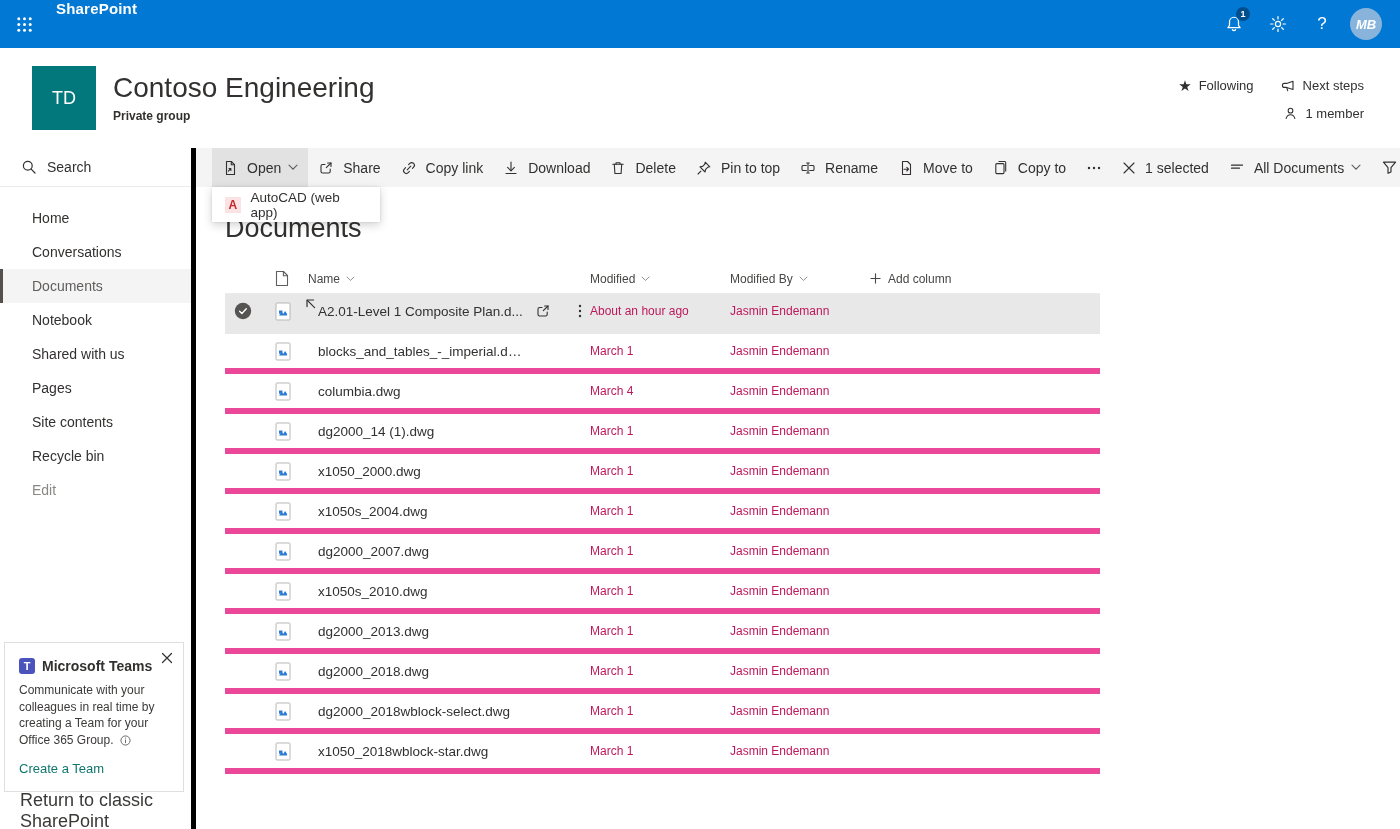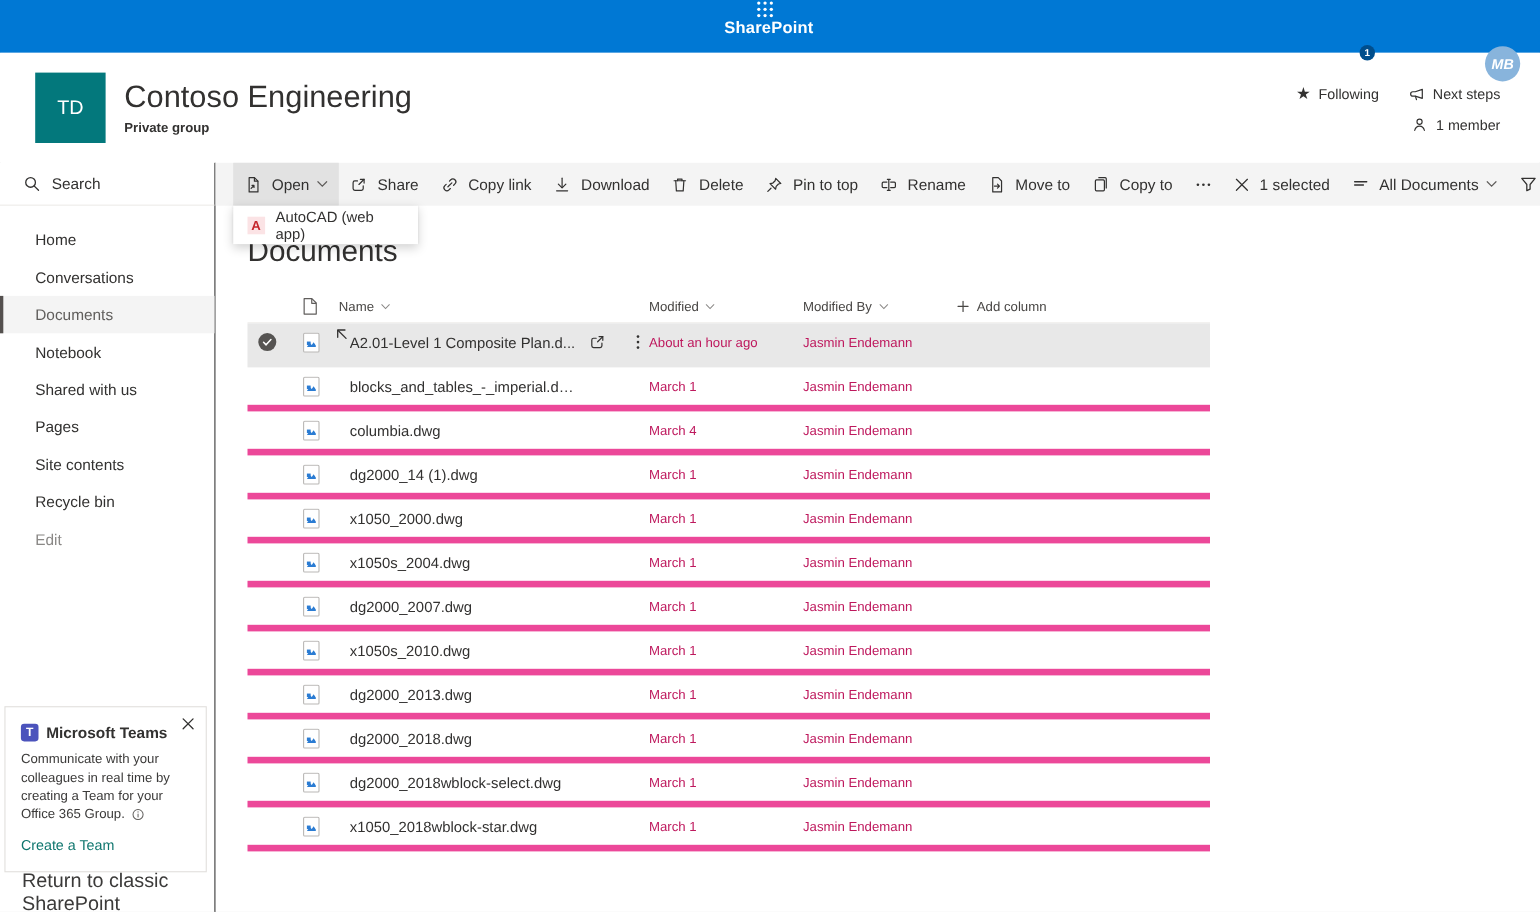--- a/index.html
+++ b/index.html
@@ -6,21 +6,21 @@
   html,body { width:1400px; height:829px; }
   body {
     font-family: "Liberation Sans", sans-serif;
     background:#fff; color:#323130; overflow:hidden; position:relative;
     box-shadow: inset 0 0 0 1px #d8d8d8;
   }
   .ic { display:block; flex:none; }
   [data-interactable="true"] { cursor:pointer; }
 
   
-  .topbar { height:48px; background:var(--brand,#0078d4); display:flex; align-items:center; padding:0 10px 0 0;flex-direction:column; }
+  .topbar { height:48px; background:var(--brand,#0078d4); display:flex; padding:0 10px 0 0; }
   .waffle { width:48px; height:48px; display:flex; align-items:center; justify-content:center; }
   .brand { color:#fff; font-size:15px; font-weight:700; margin-left:8px; letter-spacing:.2px; }
   .topbar-right { margin-left:auto; display:flex; align-items:center; }
   .tb-btn { width:44px; height:48px; display:flex; align-items:center; justify-content:center; position:relative; color:#fff; }
   .tb-help { font-size:17px; color:#fff; font-weight:400; }
   .badge { position:absolute; top:7px; right:6px; min-width:14px; height:14px; border-radius:8px;
            background:var(--badge-bg,#004e8c); color:#fff; font-size:9px; font-weight:700;
            display:flex; align-items:center; justify-content:center; padding:0 3px; }
   .avatar { width:32px; height:32px; border-radius:50%; background:var(--avatar-bg,#88b4dc);
             color:#fff; font-size:13px; font-weight:700; display:flex; align-items:center; justify-content:center; margin:0 8px 0 6px;font-style:italic; }
@@ -33,21 +33,21 @@
   .site-sub { font-size:12px; font-weight:700; margin-top:6px; color:#323130; }
   .header-right { margin-left:auto; display:flex; flex-direction:column; align-items:flex-end; gap:12px; padding-top:2px; }
   .hr-row { display:flex; gap:26px; }
   .hr-item { display:flex; align-items:center; gap:7px; font-size:13px; color:#323130; }
   .star-glyph { font-size:15px; line-height:1; color:#323130; }
 
   
   .shell { display:flex; height:681px; position:relative; }
 
   
-  .sidebar { width:196px; flex:none; border-right:1px solid #000000; position:relative; background:#fff; }
+  .sidebar { width:196px; flex:none; border-right:5px solid #000000; position:relative; background:#fff; }
   .side-search { height:39px; border-bottom:1px solid #edebe9; display:flex; align-items:center; gap:10px; padding-left:21px; font-size:14px; color:#323130; }
   .nav { padding-top:14px; }
   .nav-item { height:34px; display:flex; align-items:center; padding-left:32px; font-size:14px; color:#323130; }
   .nav-item.selected { background:#f4f4f4; border-left:3px solid #54504e; padding-left:29px; color:#605e5c; }
   .nav-item.muted .nav-label { color:#8a8886; }
 
   .teams-card { position:absolute; left:4px; right:7px; top:494px; border:1px solid #e1dfdd; background:#fff; padding:12px 12px 14px 14px; }
   .teams-close { position:absolute; top:9px; right:10px; }
   .teams-head { display:flex; align-items:center; gap:7px; font-size:14px; font-weight:700; color:#323130; margin-top:3px; }
   .teams-logo { width:16px; height:16px; border-radius:3px; background:var(--teams-purple,#4b53bc); color:#fff;

